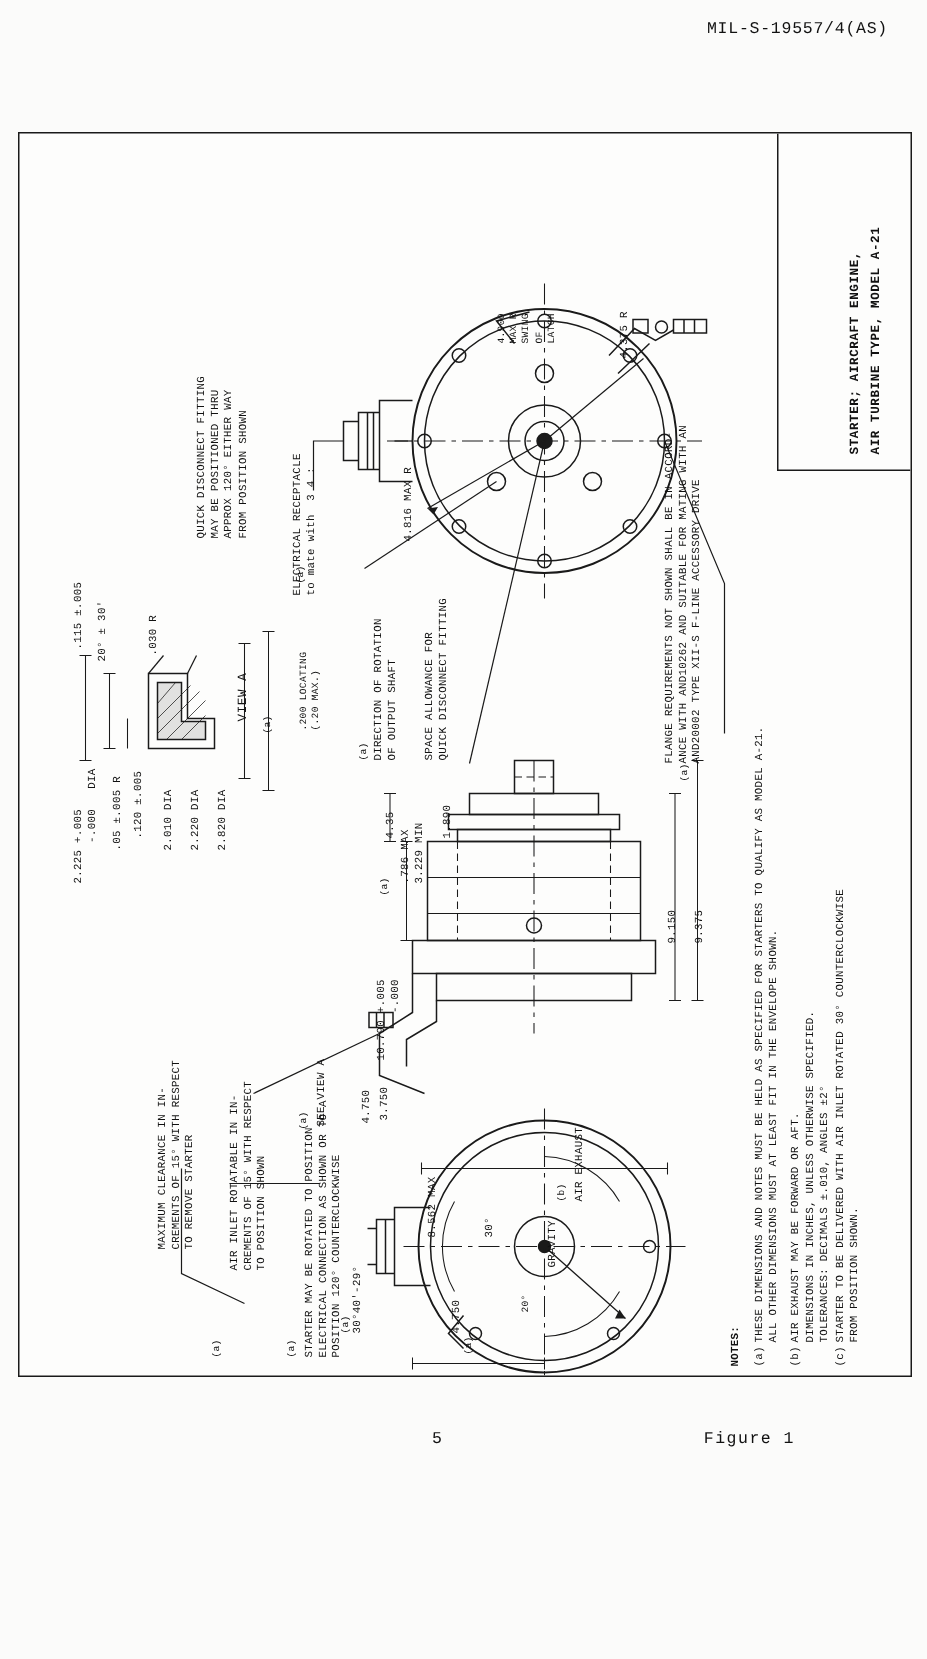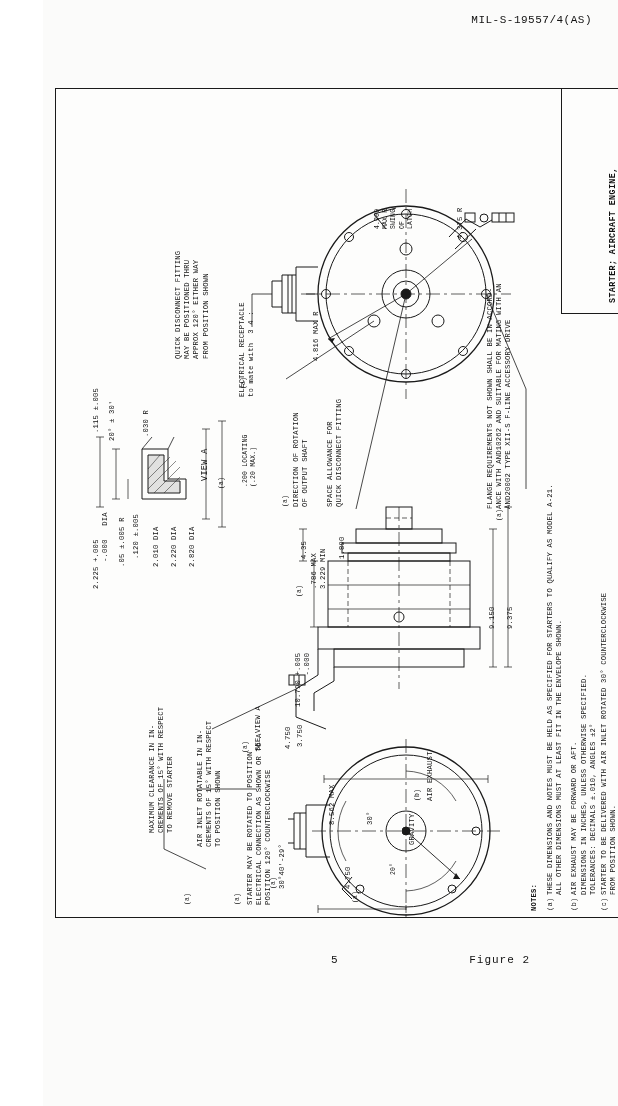--- a/index.html
+++ b/index.html
@@ -12,21 +12,20 @@
     height: 1106px;
     position: relative;
     font-family: "Liberation Mono", "DejaVu Sans Mono", monospace;
     color: #111111;
     overflow: hidden;
   }
   .page {
     position: absolute;
     inset: 0;
     background: #fbfbfa;
-    margin-left: 43px;
   }
   
   .doc-id {
     position: absolute;
     top: 14px;
     right: 26px;
     font-size: 11px;
     letter-spacing: 0.5px;
     white-space: nowrap;
   }
@@ -334,15 +333,15 @@
       <div class="rot small" style="left:214px; top:800px;">(a)</div>
       <div class="rot" style="left:190px; top:816px;">STARTER MAY BE ROTATED TO POSITION
 ELECTRICAL CONNECTION AS SHOWN OR TO A
 POSITION 120° COUNTERCLOCKWISE</div>
       <div class="rot small" style="left:178px; top:816px;">(a)</div>
 
     </div>
   </div>
 
   <div class="page-num">5</div>
-  <div class="fig-label">Figure   2</div>
+  <div class="fig-label">Figure   1</div>
 
 </div>
 
 </body></html>

